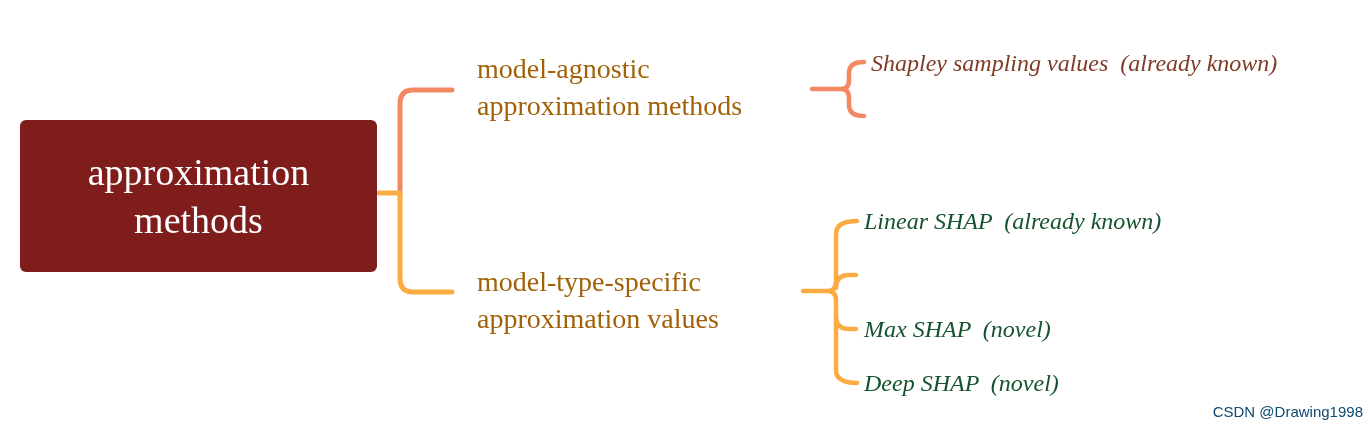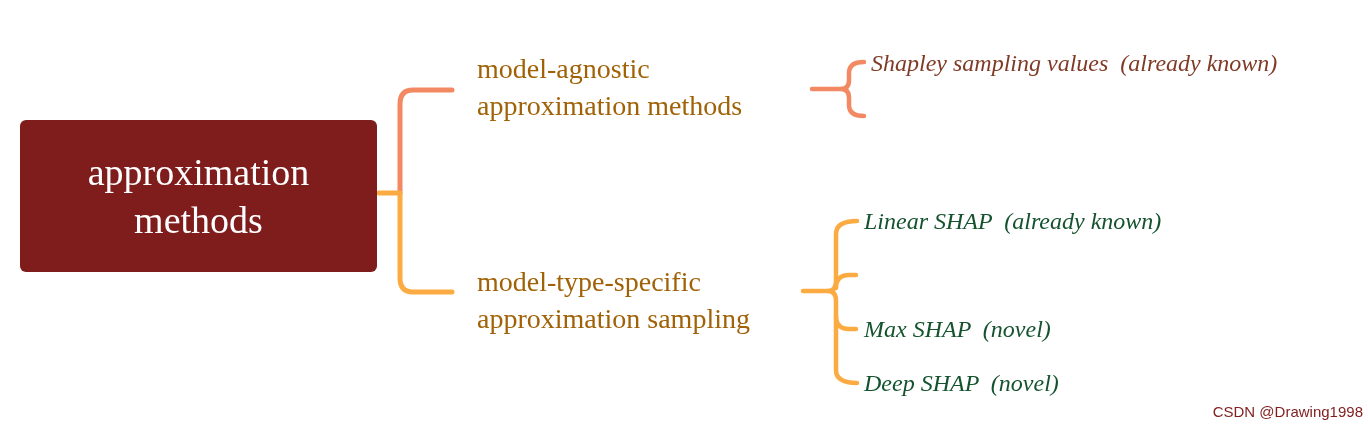--- a/index.html
+++ b/index.html
@@ -52,21 +52,21 @@
     font-style: italic;
   }
   .leaf-top { left: 871px; color: #7f3b25; }
   .leaf-bottom { left: 864px; color: #14532d; }
   .watermark {
     position: absolute;
     right: 5px;
     bottom: 8px;
     font-family: "Liberation Sans", "DejaVu Sans", sans-serif;
     font-size: 15px;
-    color: #7f1d1d;
+    color: #0c4a6e;
   }
 </style>
 </head>
 <body>
 
 <div class="canvas">
 
   <svg class="connectors" viewBox="0 0 1368 428" fill="none" stroke-linecap="round" stroke-linejoin="round">
 
     <path stroke-width="5" d="M 400 193 V 104 Q 400 90 413 90 H 452" stroke="#f28963"></path>
@@ -87,21 +87,21 @@
 
   <div class="root-node">
     <div class="root-label">approximation
 methods</div>
   </div>
 
   <div class="branch-label branch-top">model-agnostic
 approximation methods</div>
 
   <div class="branch-label branch-bottom">model-type-specific
-approximation sampling</div>
+approximation values</div>
 
   <div class="leaf leaf-top" style="top:49px">Shapley sampling values  (already known)</div>
 
   <div class="leaf leaf-bottom" style="top:207px">Linear SHAP  (already known)</div>
   <div class="leaf leaf-bottom" style="top:315px">Max SHAP  (novel)</div>
   <div class="leaf leaf-bottom" style="top:369px">Deep SHAP  (novel)</div>
 
   <div class="watermark">CSDN @Drawing1998</div>
 
 </div>

